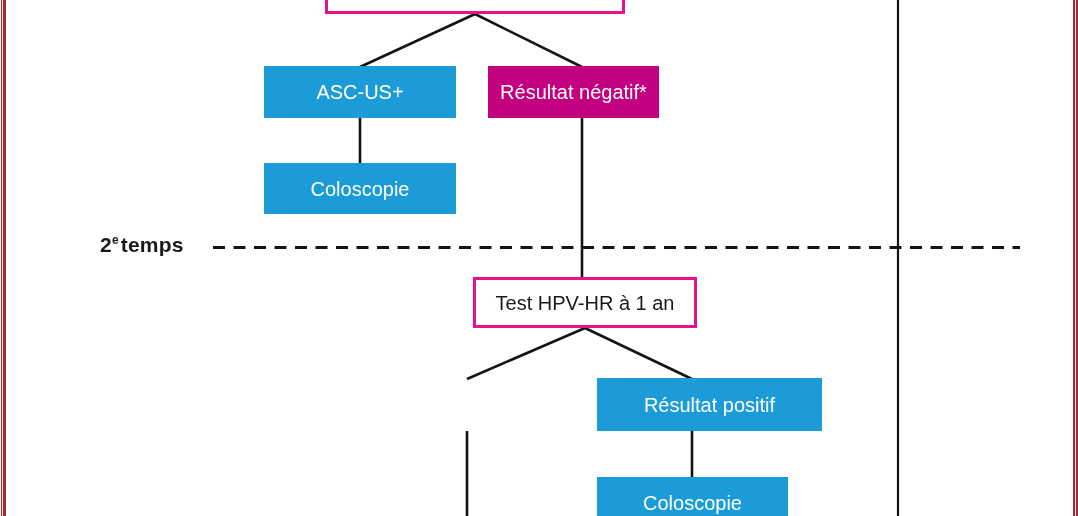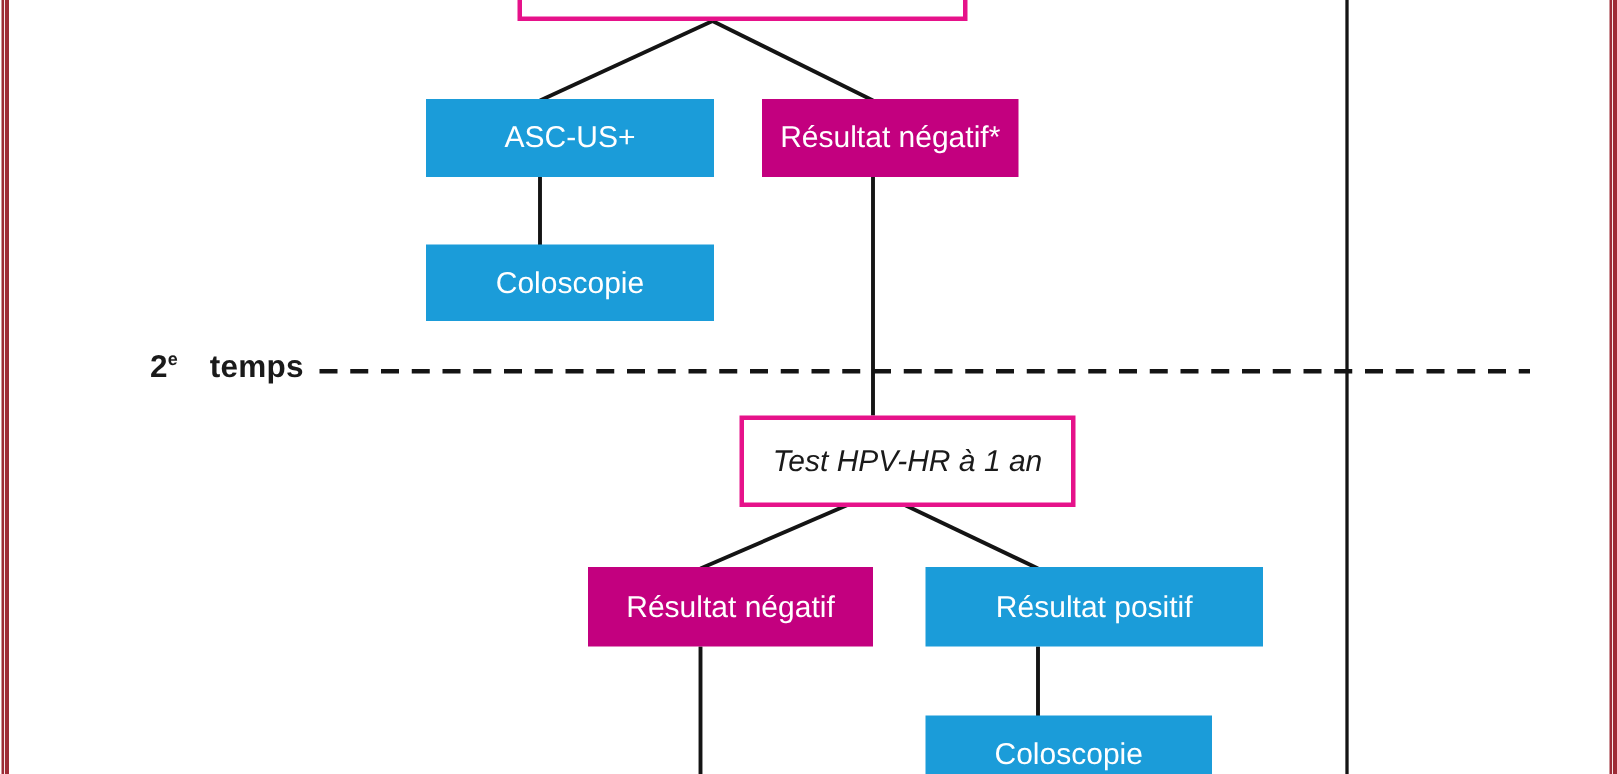--- a/index.html
+++ b/index.html
@@ -37,45 +37,44 @@
       var(--border-red, #9D2B36) 0 1.5px,
       #f6e9ea 1.5px 2.5px,
       var(--border-red, #9D2B36) 2.5px 5px);
   }
 
   .node {
     position: absolute;
     display: flex; align-items: center; justify-content: center;
     font-size: 20px; line-height: 1.1; text-align: center;
     z-index: 2;
-    margin-left: 20px;
   }
   .node.fill-blue   { background: var(--blue, #1B9CD9); color: #ffffff; }
   .node.fill-magenta{ background: var(--magenta, #C3007F); color: #ffffff; }
   .node.outlined {
     background: #ffffff; color: #1a1a1a;
     border: 3px solid var(--outline-pink, #E6128A);
   }
 
   .phase-label {
     position: absolute; left: 100px; top: 233px;
     font-size: 21px; font-weight: bold; color: #1a1a1a; z-index: 2;
     letter-spacing: 0.2px;
   }
   .phase-label sup {
     font-size: 12px; vertical-align: super; line-height: 0;
   }
-  .phase-label .word { margin-left: 21px; }
+  .phase-label .word { margin-left: 2px; }
 
   
   .n-top        { left: 325px; top: -40px; width: 300px; height: 54px; }
   .n-ascus      { left: 264px; top: 66px;  width: 192px; height: 52px; }
   .n-negstar    { left: 488px; top: 66px;  width: 171px; height: 52px; }
   .n-colo1      { left: 264px; top: 163px; width: 192px; height: 51px; }
-  .n-testhpv    { left: 473px; top: 277px; width: 224px; height: 61px; font-style: italic; }
+  .n-testhpv    { left: 473px; top: 277px; width: 224px; height: 51px; }
   .n-neg2       { left: 372px; top: 378px; width: 190px; height: 53px; }
   .n-pos        { left: 597px; top: 378px; width: 225px; height: 53px; }
   .n-colo2      { left: 597px; top: 477px; width: 191px; height: 52px; }
 </style>
 </head>
 <body>
 
 <div class="page">
 
   <svg class="connectors" viewBox="0 0 1078 516" xmlns="http://www.w3.org/2000/svg">
@@ -116,23 +115,20 @@
     <span>Coloscopie</span>
   </div>
 
   <div class="phase-label">
     <span>2</span><sup>e</sup><span class="word">temps</span>
   </div>
 
   <div class="node outlined n-testhpv">
     <span>Test HPV-HR à 1 an</span>
   </div>
-  <div class="node fill-magenta n-neg2">
-    <span>Résultat négatif</span>
-  </div>
   <div class="node fill-blue n-pos">
     <span>Résultat positif</span>
   </div>
   <div class="node fill-blue n-colo2">
     <span>Coloscopie</span>
   </div>
 
 </div>
 
 </body></html>

